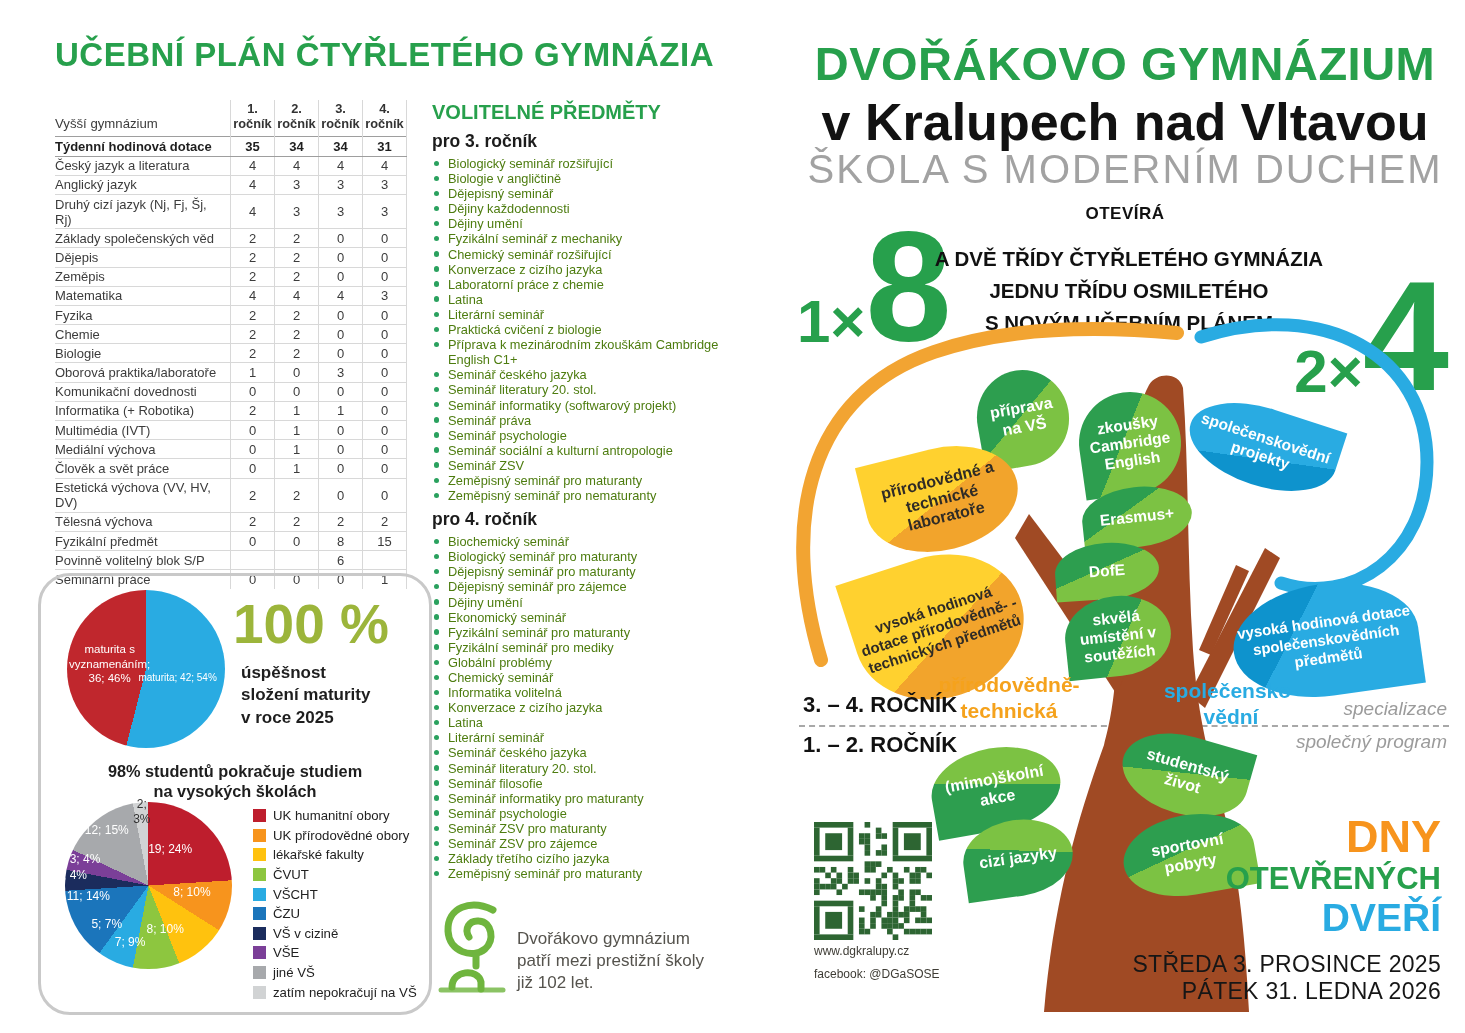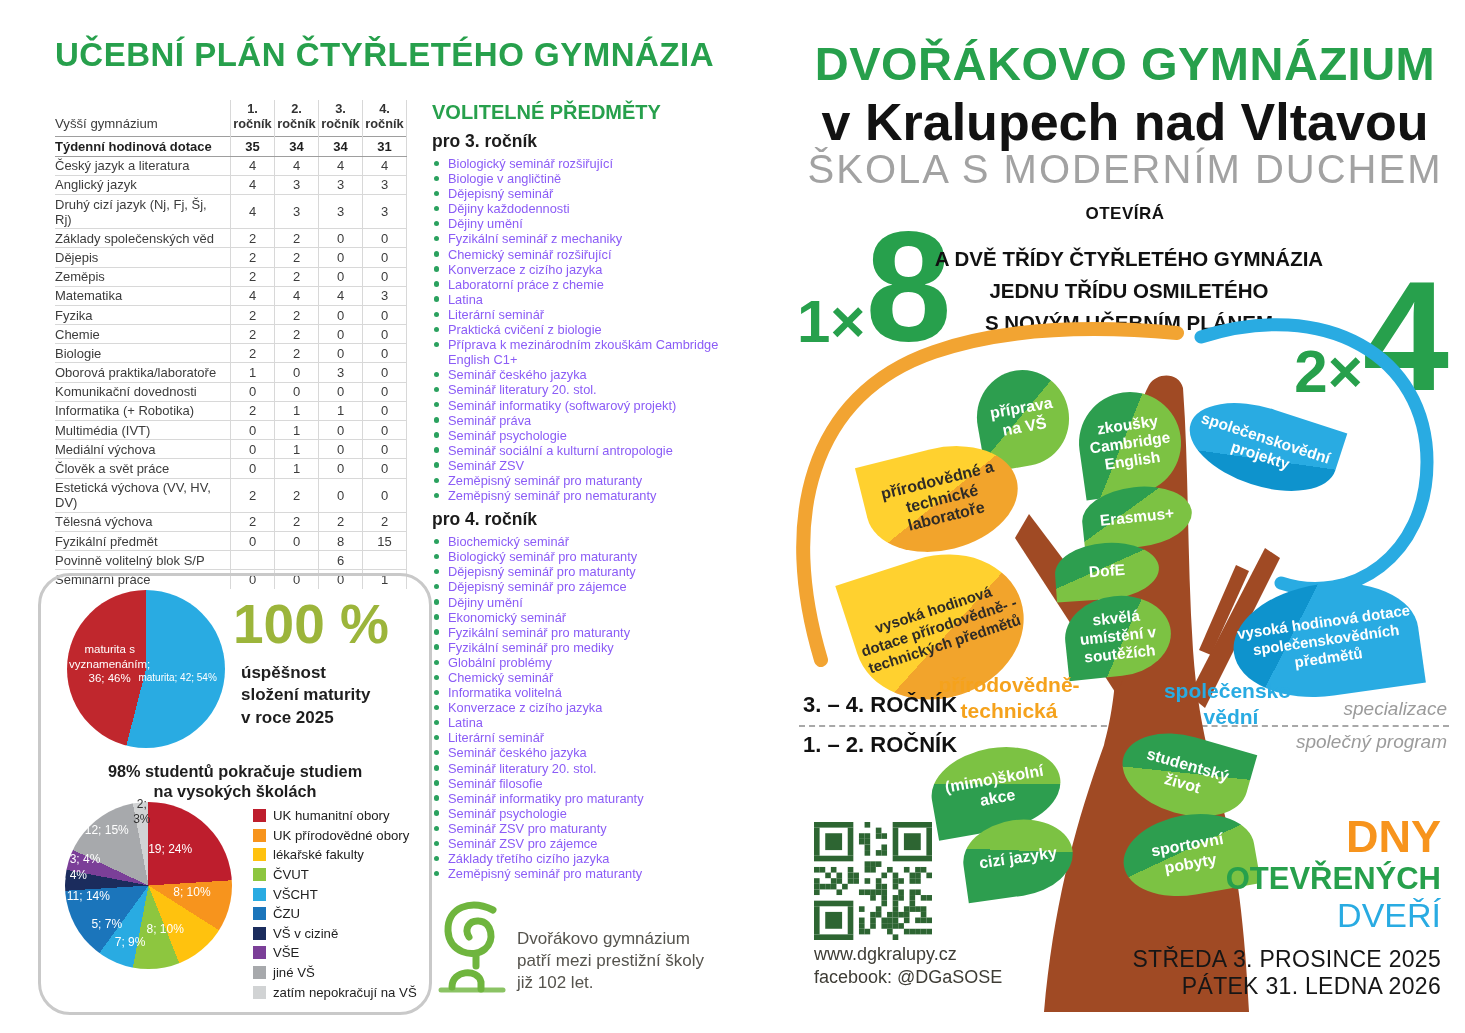--- a/index.html
+++ b/index.html
@@ -19,21 +19,21 @@
   td.lbl{padding-right:4px;}
   td.val{text-align:center;border-left:1px solid #d8d8d8;width:43px;}
   td.val:last-child{border-right:1px solid #d8d8d8;}
   tr.total-row td{font-weight:bold;color:#1e1e1e;border-top:1.6px solid #9e9e9e;border-bottom:1.6px solid #9e9e9e;}
 
   
   .electives-title{position:absolute;left:432px;top:101px;font-size:20px;font-weight:bold;color:#27a04c;}
   .electives-groups{position:absolute;left:432px;top:128px;width:296px;}
   .egroup-heading{font-size:17.5px;font-weight:bold;color:#1c1c1c;margin:3px 0 4px;}
   ul.elist{list-style:none;margin:0 0 6px;padding:0;}
-  ul.elist li{position:relative;padding-left:16px;font-size:12.8px;line-height:15.1px;color:#8b5cf6;}
+  ul.elist li{position:relative;padding-left:16px;font-size:12.8px;line-height:15.1px;color:#4d7c0f;}
   ul.elist li::before{content:'';position:absolute;left:2px;top:4.6px;width:5.4px;height:5.4px;border-radius:50%;background:#2aa15e;}
 
   
   .stats-box{position:absolute;left:38px;top:573px;width:388px;height:436px;border:3px solid #c9c9c9;border-radius:32px;}
   .pie{position:absolute;border-radius:50%;}
   .pie1{left:26px;top:14px;width:158px;height:158px;}
   .pie2{left:24px;top:226px;width:167px;height:167px;}
   .slice-label{position:absolute;transform:translate(-50%,-50%);color:#fff;font-size:12px;text-align:center;line-height:1.25;white-space:nowrap;}
   .p1-0{left:70%;top:56%;width:82px;font-size:10px;white-space:normal;}
   .p1-1{left:27%;top:47%;width:96px;font-size:11.5px;white-space:normal;}
@@ -101,27 +101,27 @@
 
   .branch-label{position:absolute;z-index:3;font-weight:bold;text-align:center;font-size:21px;line-height:1.25;}
   .nature-label{left:150px;top:672px;width:200px;color:#f5a21c;}
   .social-label{left:392px;top:678px;width:160px;color:#29abe2;}
   .year-label{position:absolute;left:44px;z-index:3;font-size:22px;font-weight:bold;color:#111;}
   .year-0{top:692px;} .year-1{top:732px;}
   .side-label{position:absolute;right:44px;z-index:3;font-size:19px;font-style:italic;color:#9b9b9b;}
   .side-0{top:698px;} .side-1{top:731px;}
 
   .qr-svg{position:absolute;left:55px;top:822px;z-index:3;}
-  .qr-caption{position:absolute;left:55px;z-index:3;font-size:18px;color:#3e3c35;}
+  .qr-caption{position:absolute;left:55px;z-index:3;font-size:12px;color:#3e3c35;}
   .qr-caption-0{top:944px;} .qr-caption-1{top:967px;}
 
   .open-days{position:absolute;right:50px;top:814px;text-align:right;z-index:3;}
   .od-word1{font-size:45px;font-weight:bold;color:#f7941d;line-height:1;}
   .od-word2{font-size:31px;font-weight:bold;color:#27a04c;line-height:1;margin-top:4px;}
-  .od-word3{font-size:34px;font-weight:normal;color:#29abe2;line-height:1;margin-top:4px;}
+  .od-word3{font-size:39px;font-weight:bold;color:#29abe2;line-height:1;margin-top:4px;}
   .od-dates{margin-top:14px;font-size:23px;color:#161616;line-height:1.18;letter-spacing:.3px;}
 </style>
 </head>
 <body>
 
 <div class="page">
 
   <div class="left-title">UČEBNÍ PLÁN ČTYŘLETÉHO GYMNÁZIA</div>
 
   <div class="curriculum">

